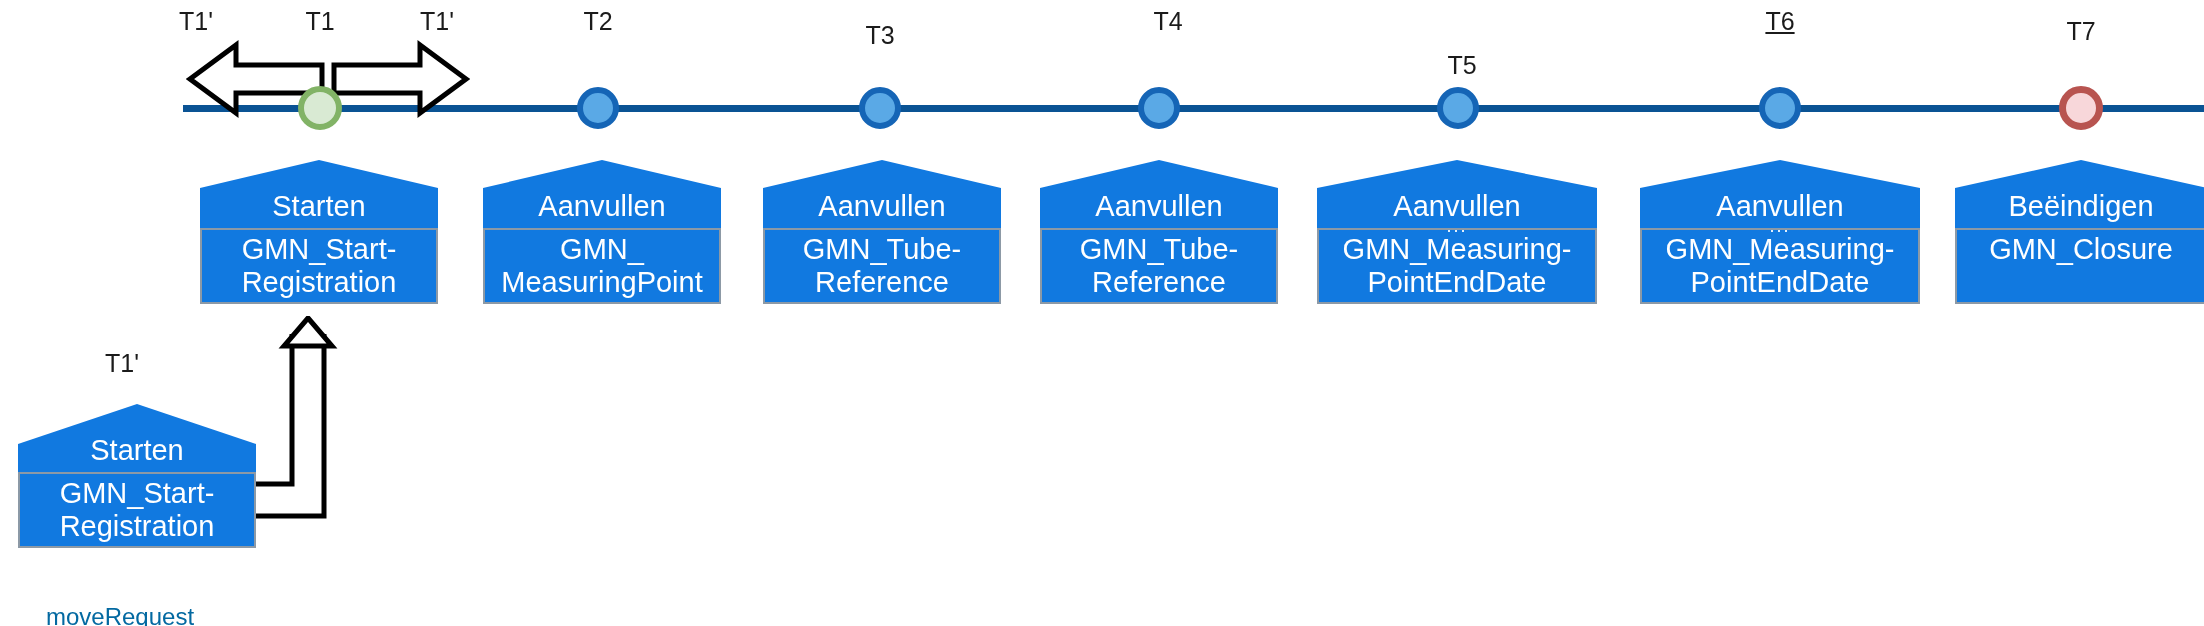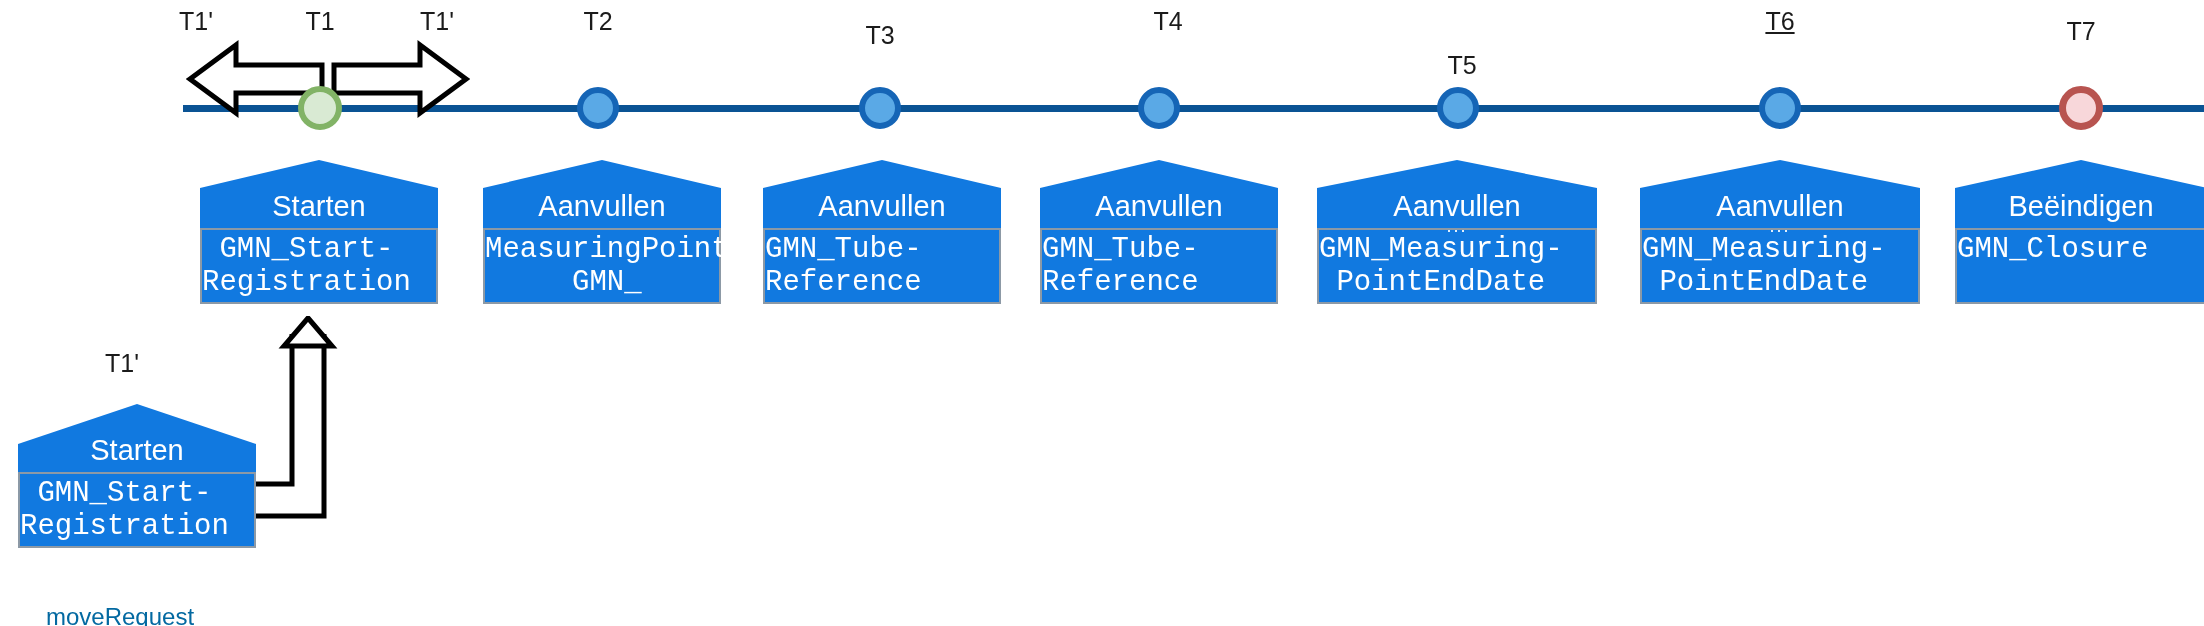--- a/index.html
+++ b/index.html
@@ -46,23 +46,22 @@
     pointer-events:none;
   }
   .card .cap-dots{
     position:absolute;left:0;right:0;bottom:-2px;text-align:center;
     color:#ffffff;font-size:18px;line-height:10px;letter-spacing:2px;
     pointer-events:none;
   }
   .card .body{
     background:#1179e0;border:2px solid #8c99a6;box-sizing:border-box;
     color:#ffffff;font-size:29px;line-height:33px;text-align:center;
-    display:flex;align-items:flex-start;justify-content:flex-start;
+    display:flex;align-items:flex-start;justify-content:center;
     padding-top:3px;
-    font-family:Liberation Mono, monospace;
   }
   .card .body span{display:block;}
 
   
   .float-label{
     position:absolute;font-size:25px;color:#1b1b1b;white-space:nowrap;
   }
   .foot-label{
     position:absolute;font-size:24px;color:#0369a1;white-space:nowrap;margin-top:15px;
   }
@@ -123,22 +122,22 @@
       </div>
       <div class="card" style="left: 483px; top: 160px;">
         <div class="cap">
           <svg width="238" height="68" viewBox="0 0 238 68" preserveAspectRatio="none">
             <polygon points="0,68 0,28 119,0 238,28 238,68" fill="#1179e0"></polygon>
           </svg>
           <div class="cap-label">Aanvullen</div>
         </div>
         <div class="body" style="width: 238px; height: 76px;">
           <div>
+            <span>GMN_</span>
             <span>MeasuringPoint</span>
-            <span>GMN_</span>
           </div>
         </div>
       </div>
       <div class="card" style="left: 763px; top: 160px;">
         <div class="cap">
           <svg width="238" height="68" viewBox="0 0 238 68" preserveAspectRatio="none">
             <polygon points="0,68 0,28 119,0 238,28 238,68" fill="#1179e0"></polygon>
           </svg>
           <div class="cap-label">Aanvullen</div>
         </div>

